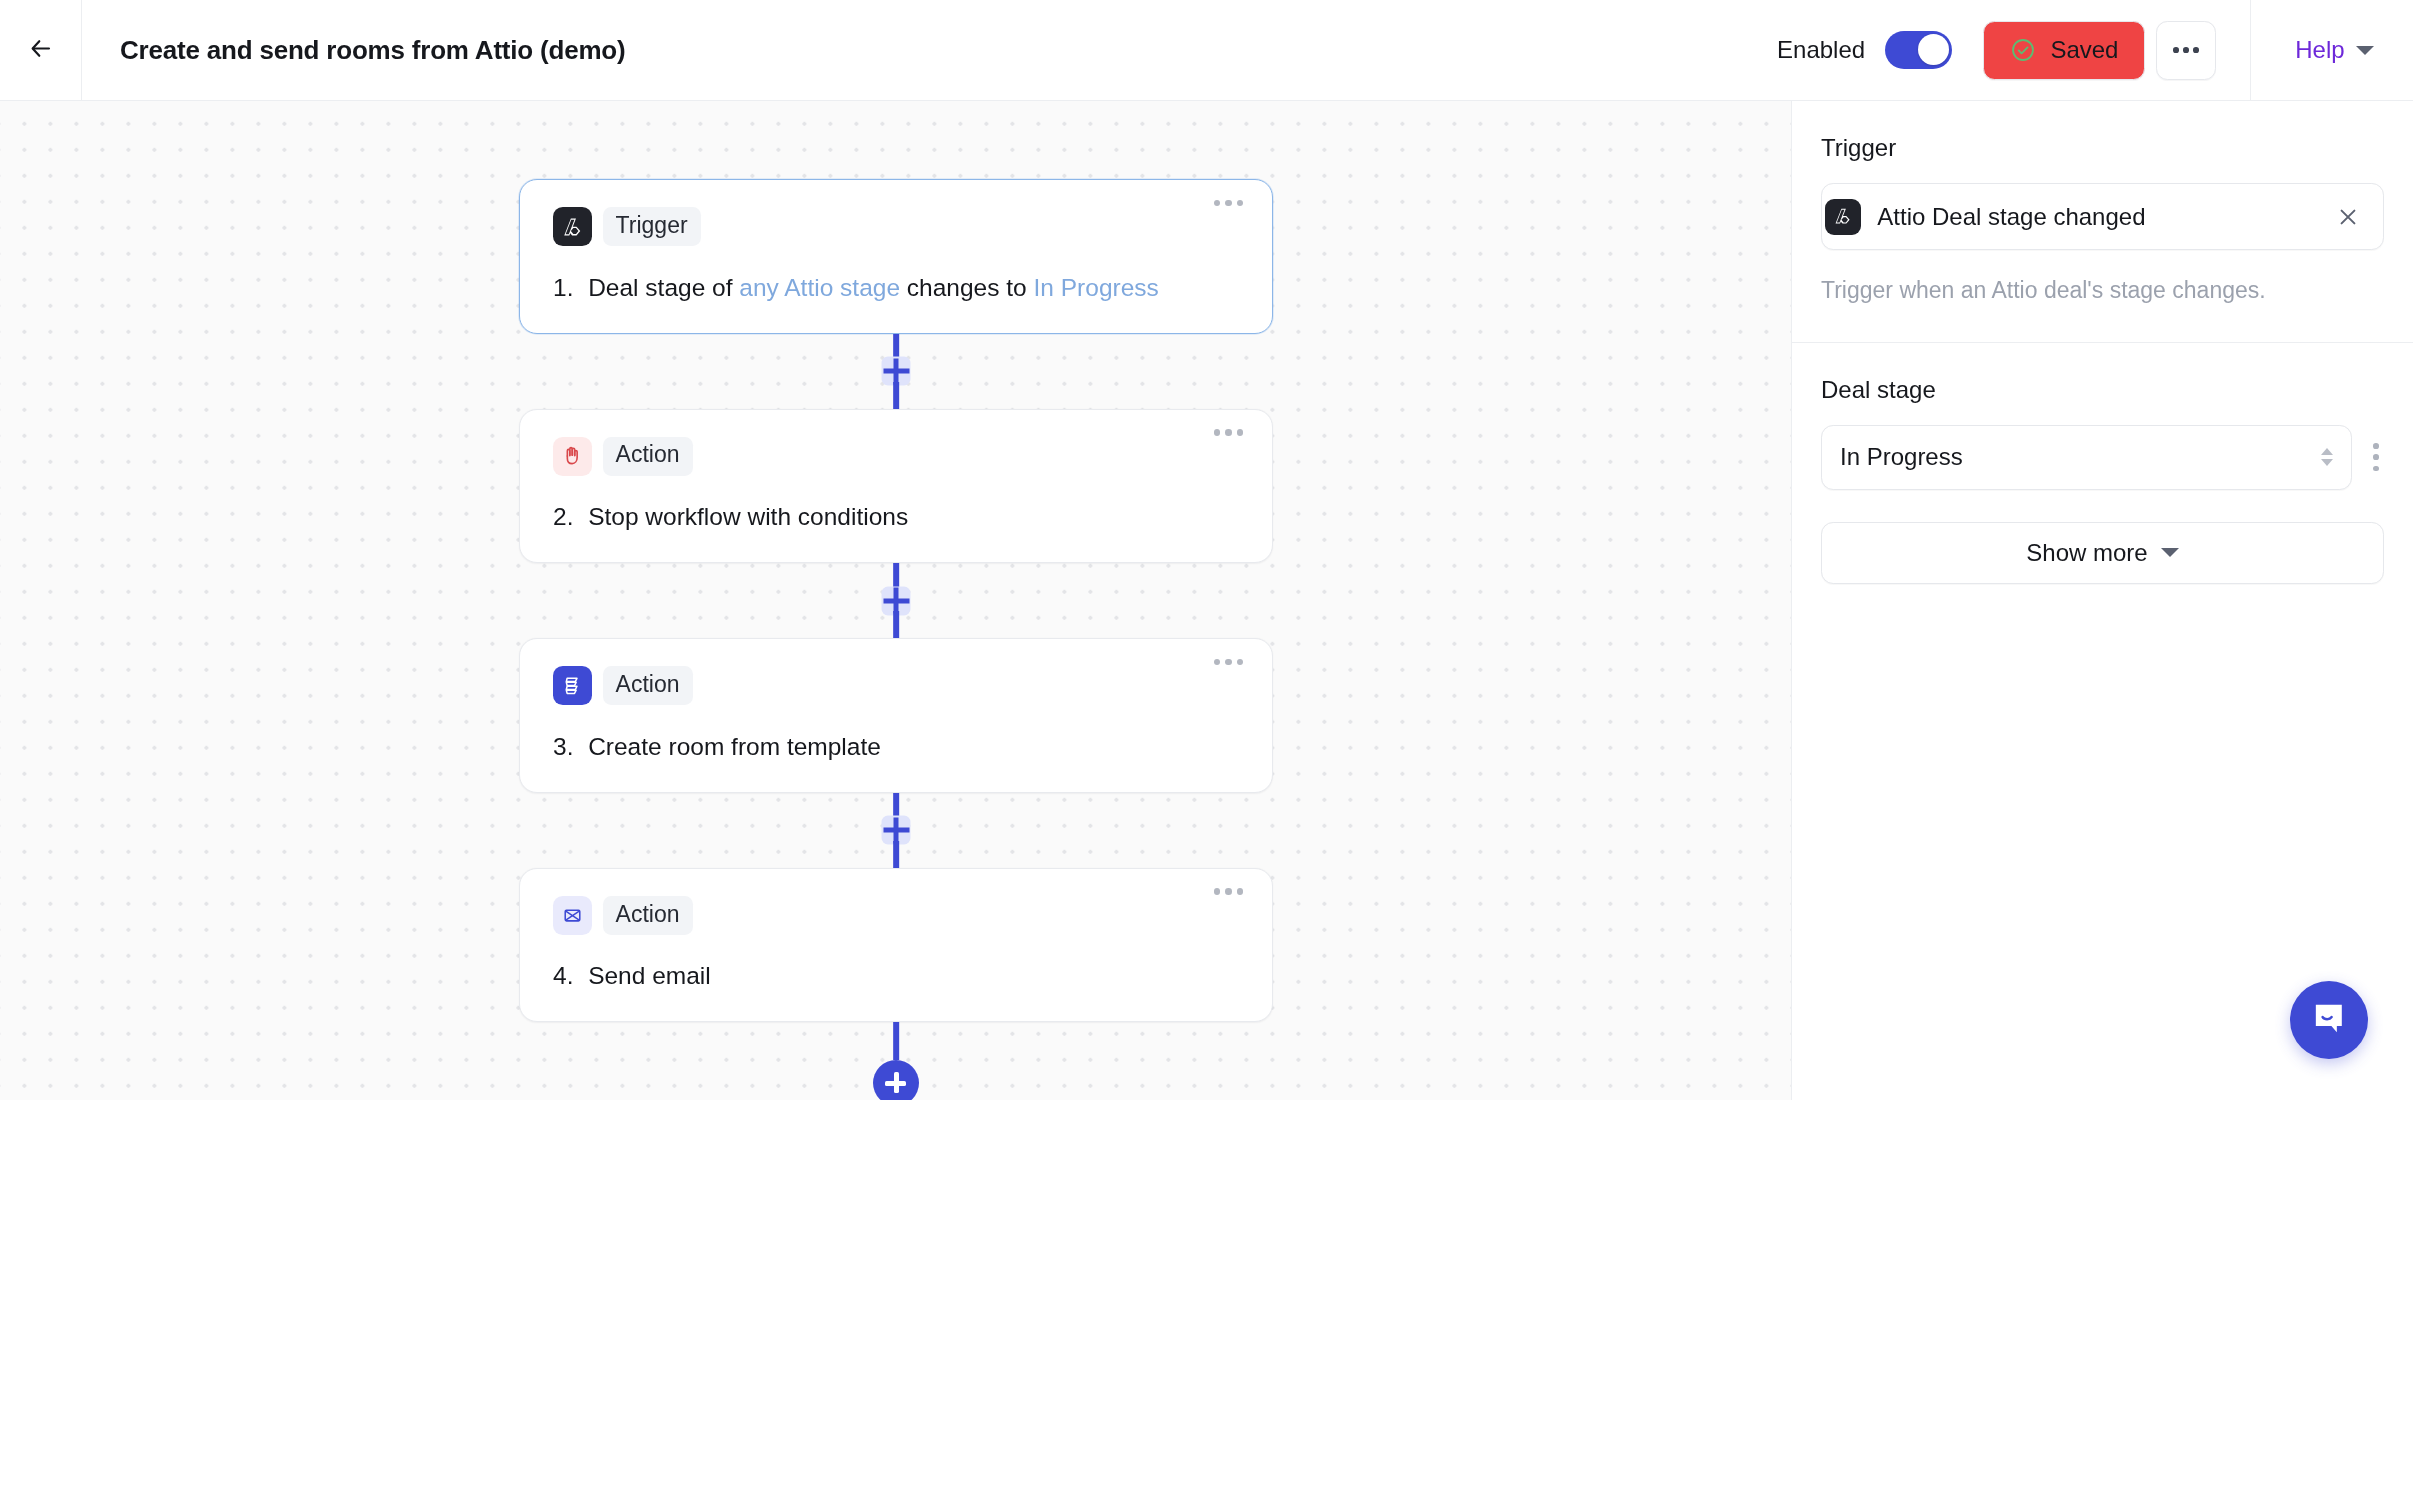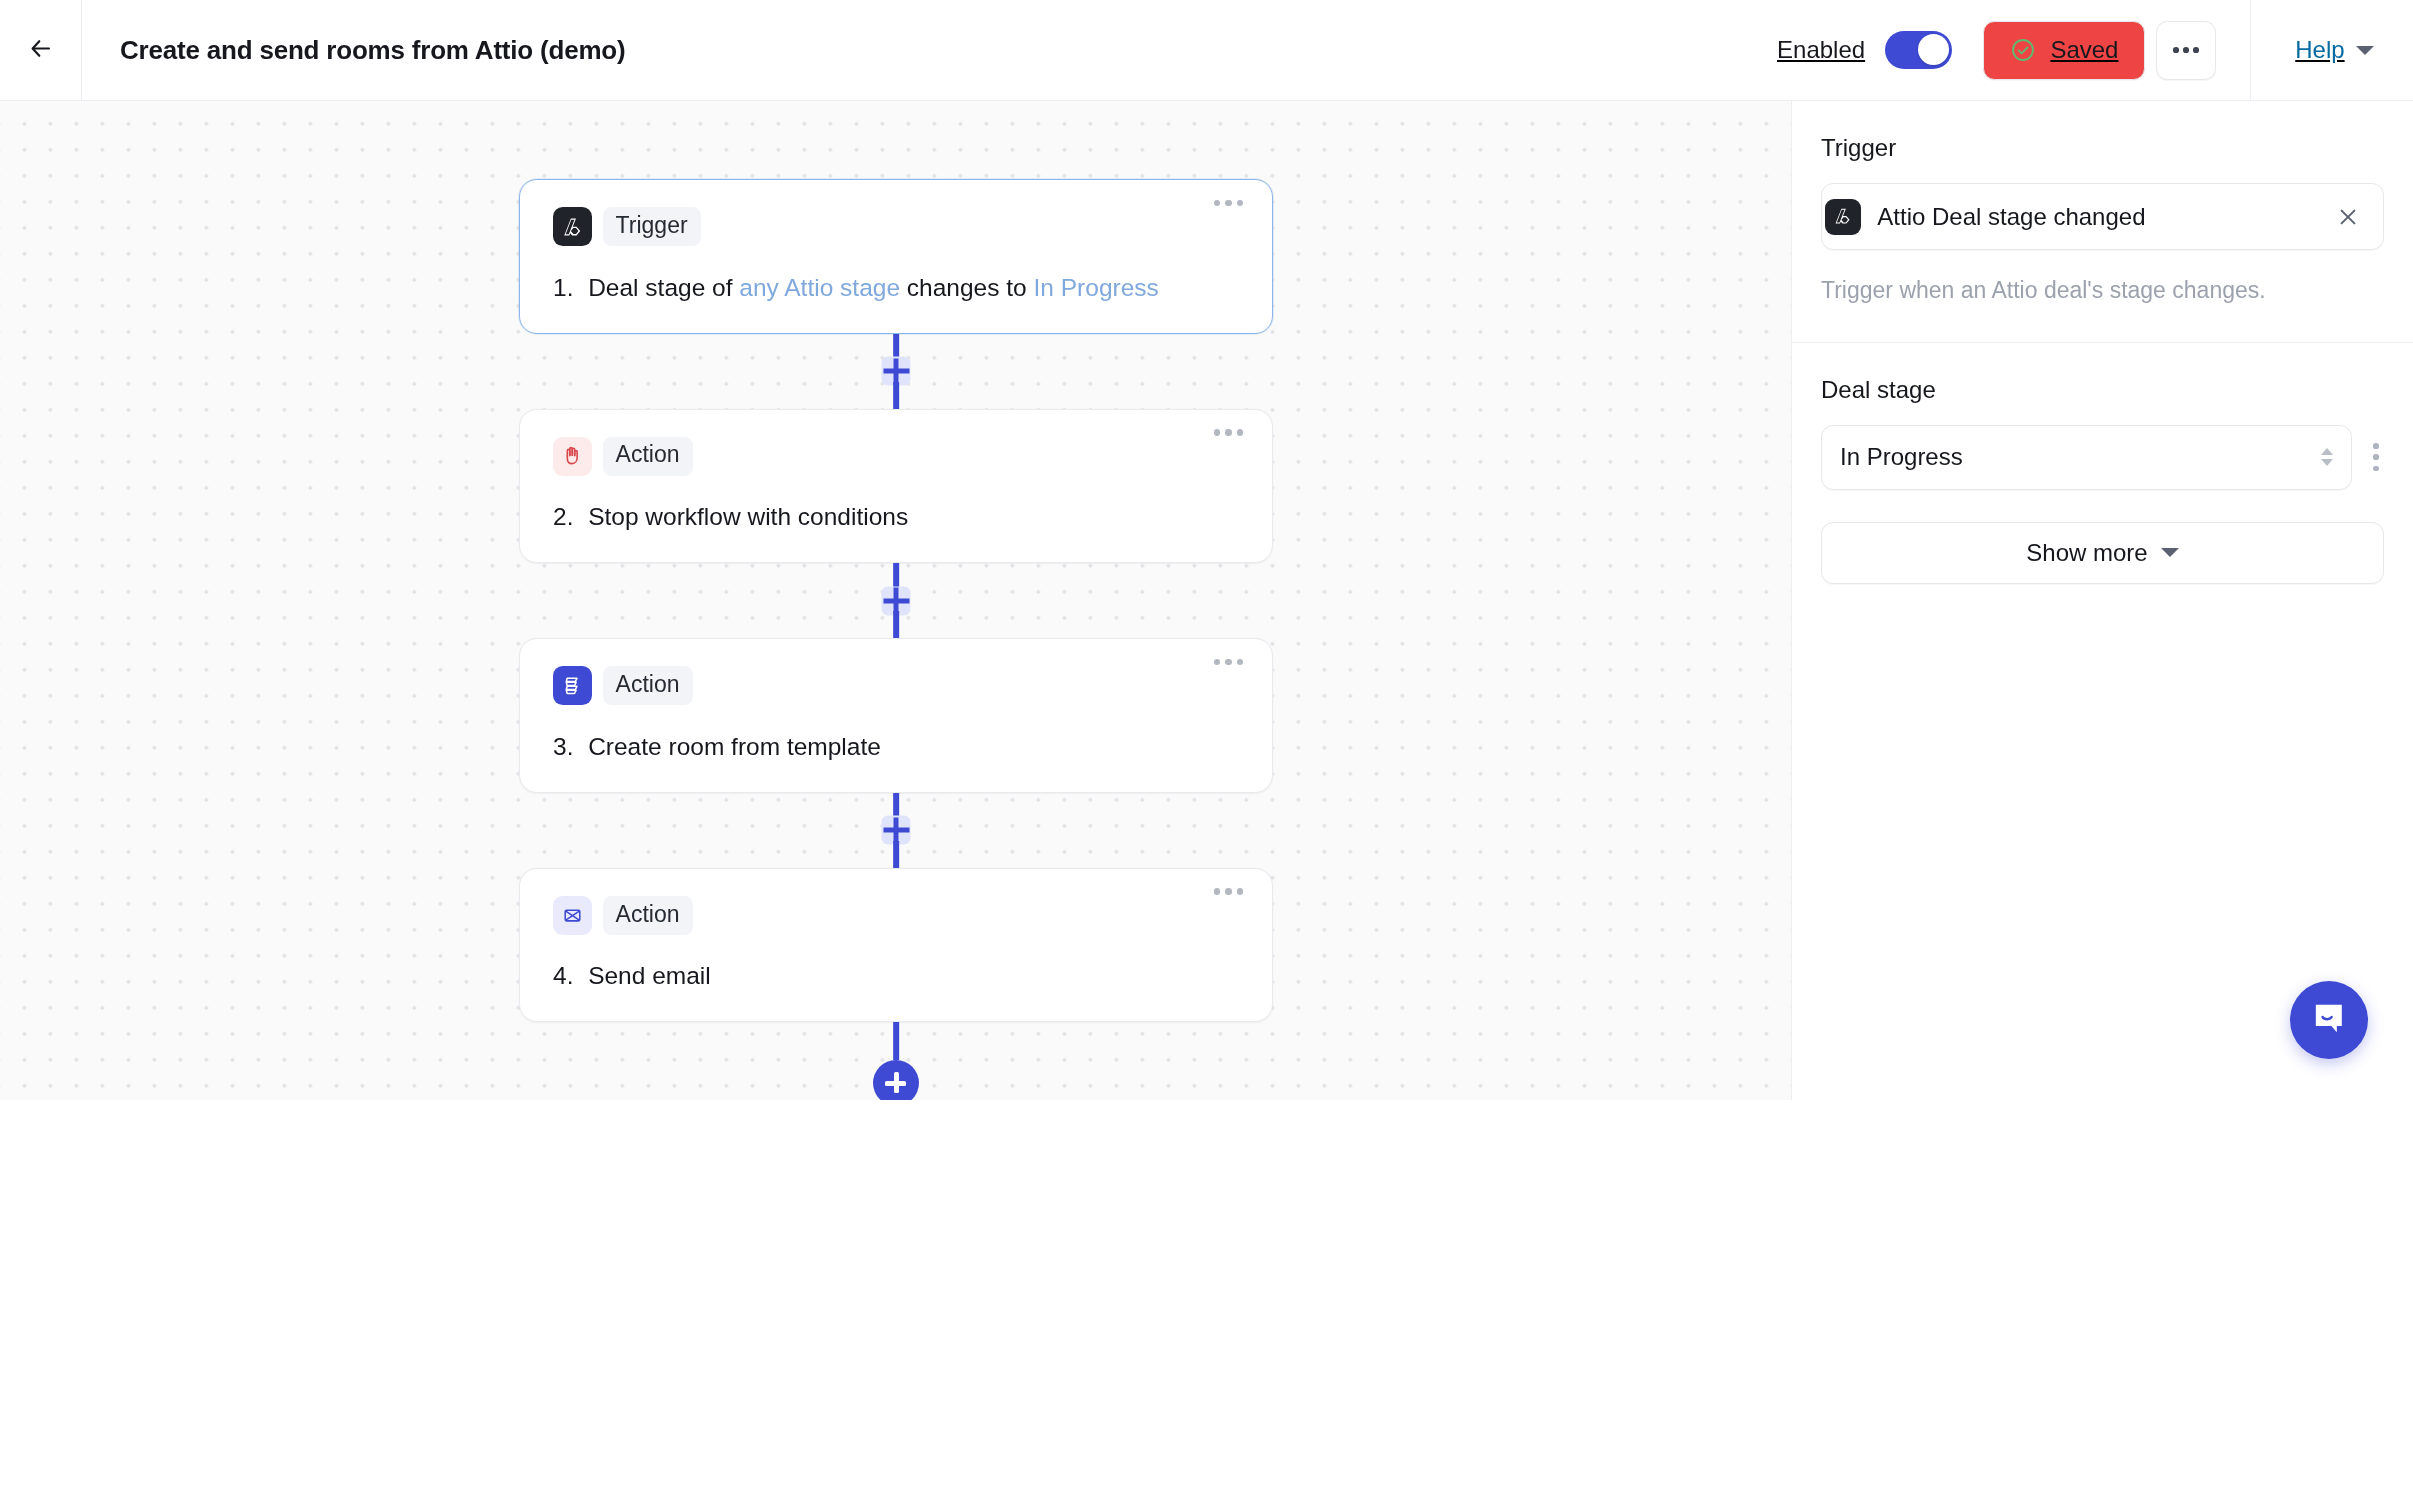--- a/index.html
+++ b/index.html
@@ -25,21 +25,21 @@
     border-right: 0.8px solid #eceef1;
     cursor: pointer;
   }
   .hdr-back svg { width: 29px; height: 29px; }
   .hdr-title {
     font-size: 26px; font-weight: bold; color: #16181d;
     margin-left: 38px; letter-spacing: -0.2px;
     white-space: nowrap;
   }
   .hdr-right {
-    margin-left: auto; display: flex; align-items: center; height: 100%; text-decoration: underline;
+    margin-left: auto; display: flex; align-items: center; height: 100%;
   }
   .enabled-wrap { display: flex; align-items: center; gap: 19.6px; }
   .enabled-label { font-size: 24px; color: #16181d; }
   .toggle {
     width: 67px; height: 38px; border-radius: 19px;
     background: #3e4ad4; position: relative; cursor: pointer;
     flex: none;
   }
   .toggle .knob {
     position: absolute; top: 3.3px; left: 33px;
@@ -62,21 +62,21 @@
     border: 0.8px solid #e6e8ec; border-radius: 11.4px; background: #fff;
     display: flex; align-items: center; justify-content: center;
     cursor: pointer; box-shadow: 0 0.8px 0.8px rgba(16,24,40,.04);
   }
   .dots3 { display: flex; gap: 4.1px; }
   .dots3 i { width: 5.7px; height: 5.7px; border-radius: 50%; background: #3d4350; display:block; }
   .hdr-divider { width: 0.8px; height: 100px; background: #eceef1; margin-left: 34px; }
   .help {
     display: flex; align-items: center; gap: 11.4px;
     margin-left: 33px; margin-right: 39px;
-    font-size: 24px; color: #0369a1; cursor: pointer;
+    font-size: 24px; color: #6d28d9; cursor: pointer;
   }
   .caret-down { width: 0; height: 0; border-left: 9px solid transparent; border-right: 9px solid transparent; border-top: 9.8px solid #5b6170; }
 
   
   .body { flex: 1; display: flex; min-height: 0; position: relative; }
 
   
   .canvas {
     position: relative; flex: 1;
     background-color: #fafafa;

